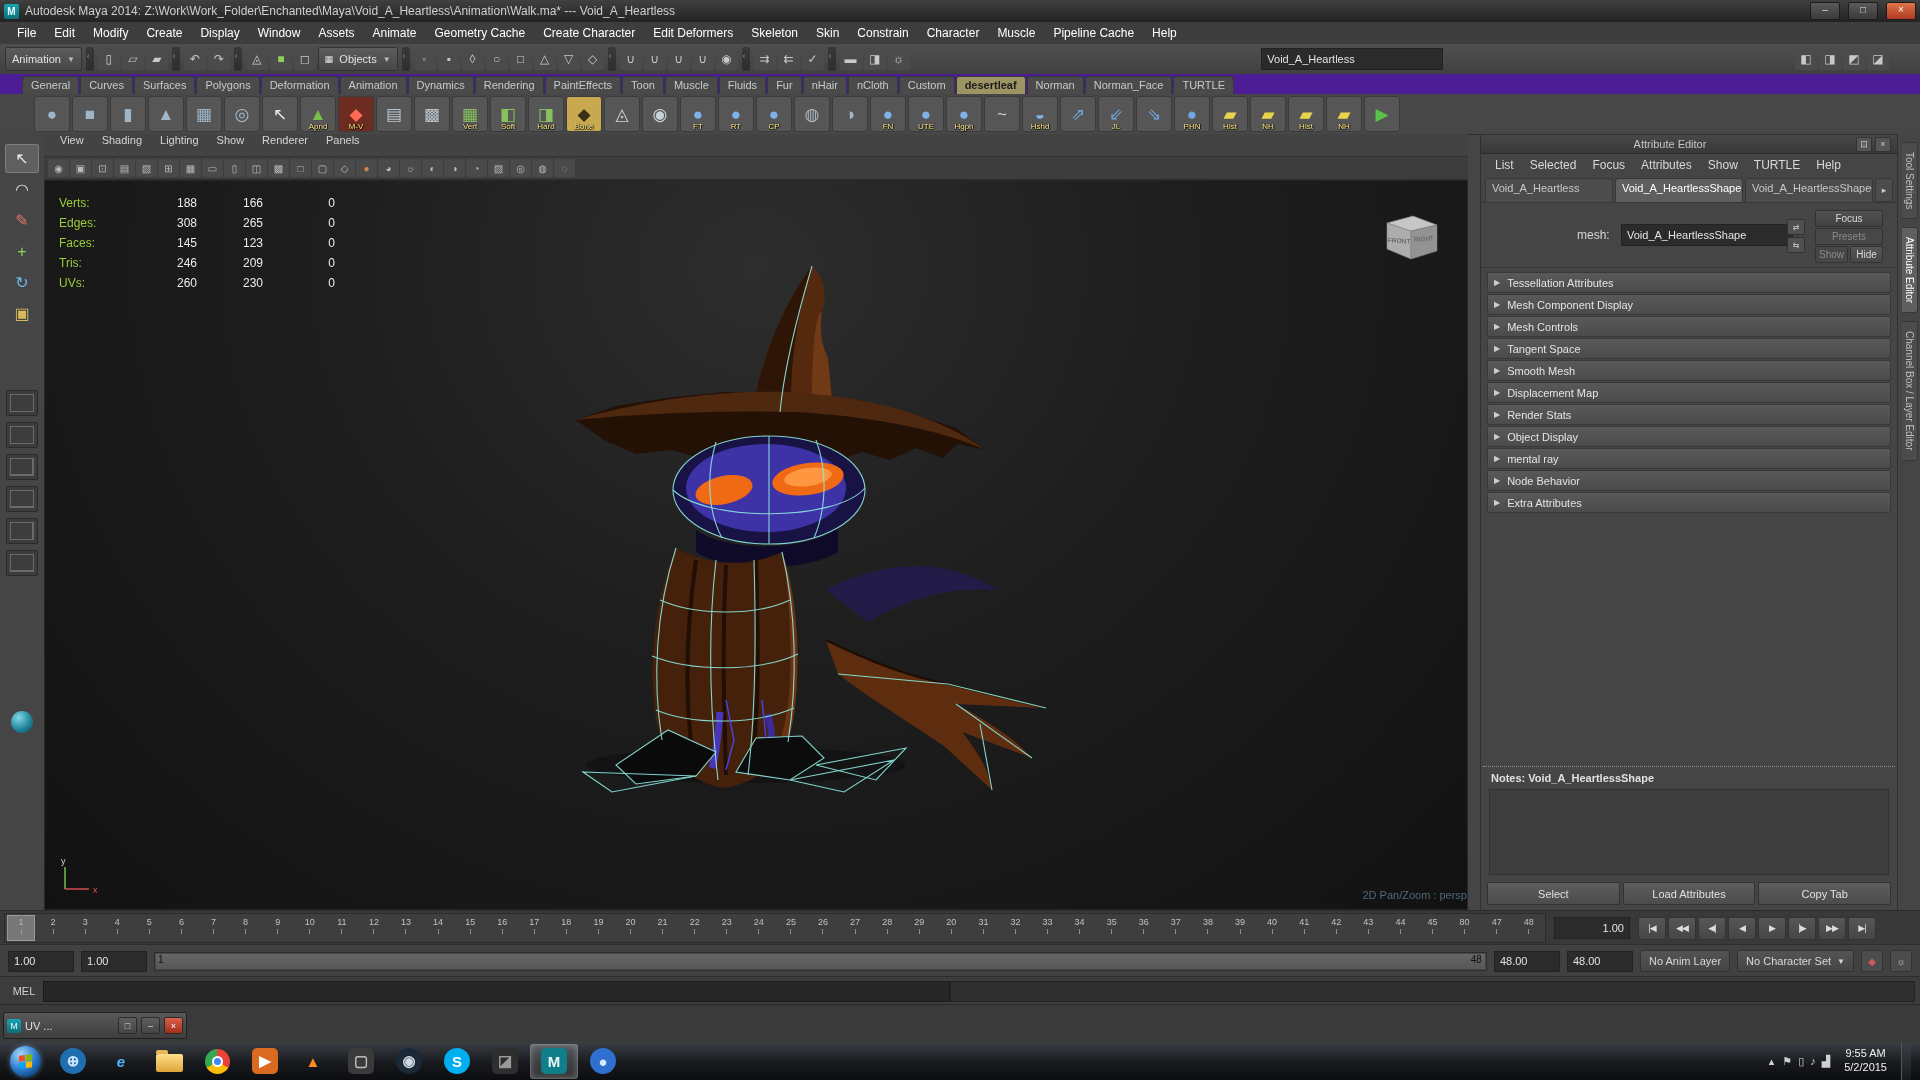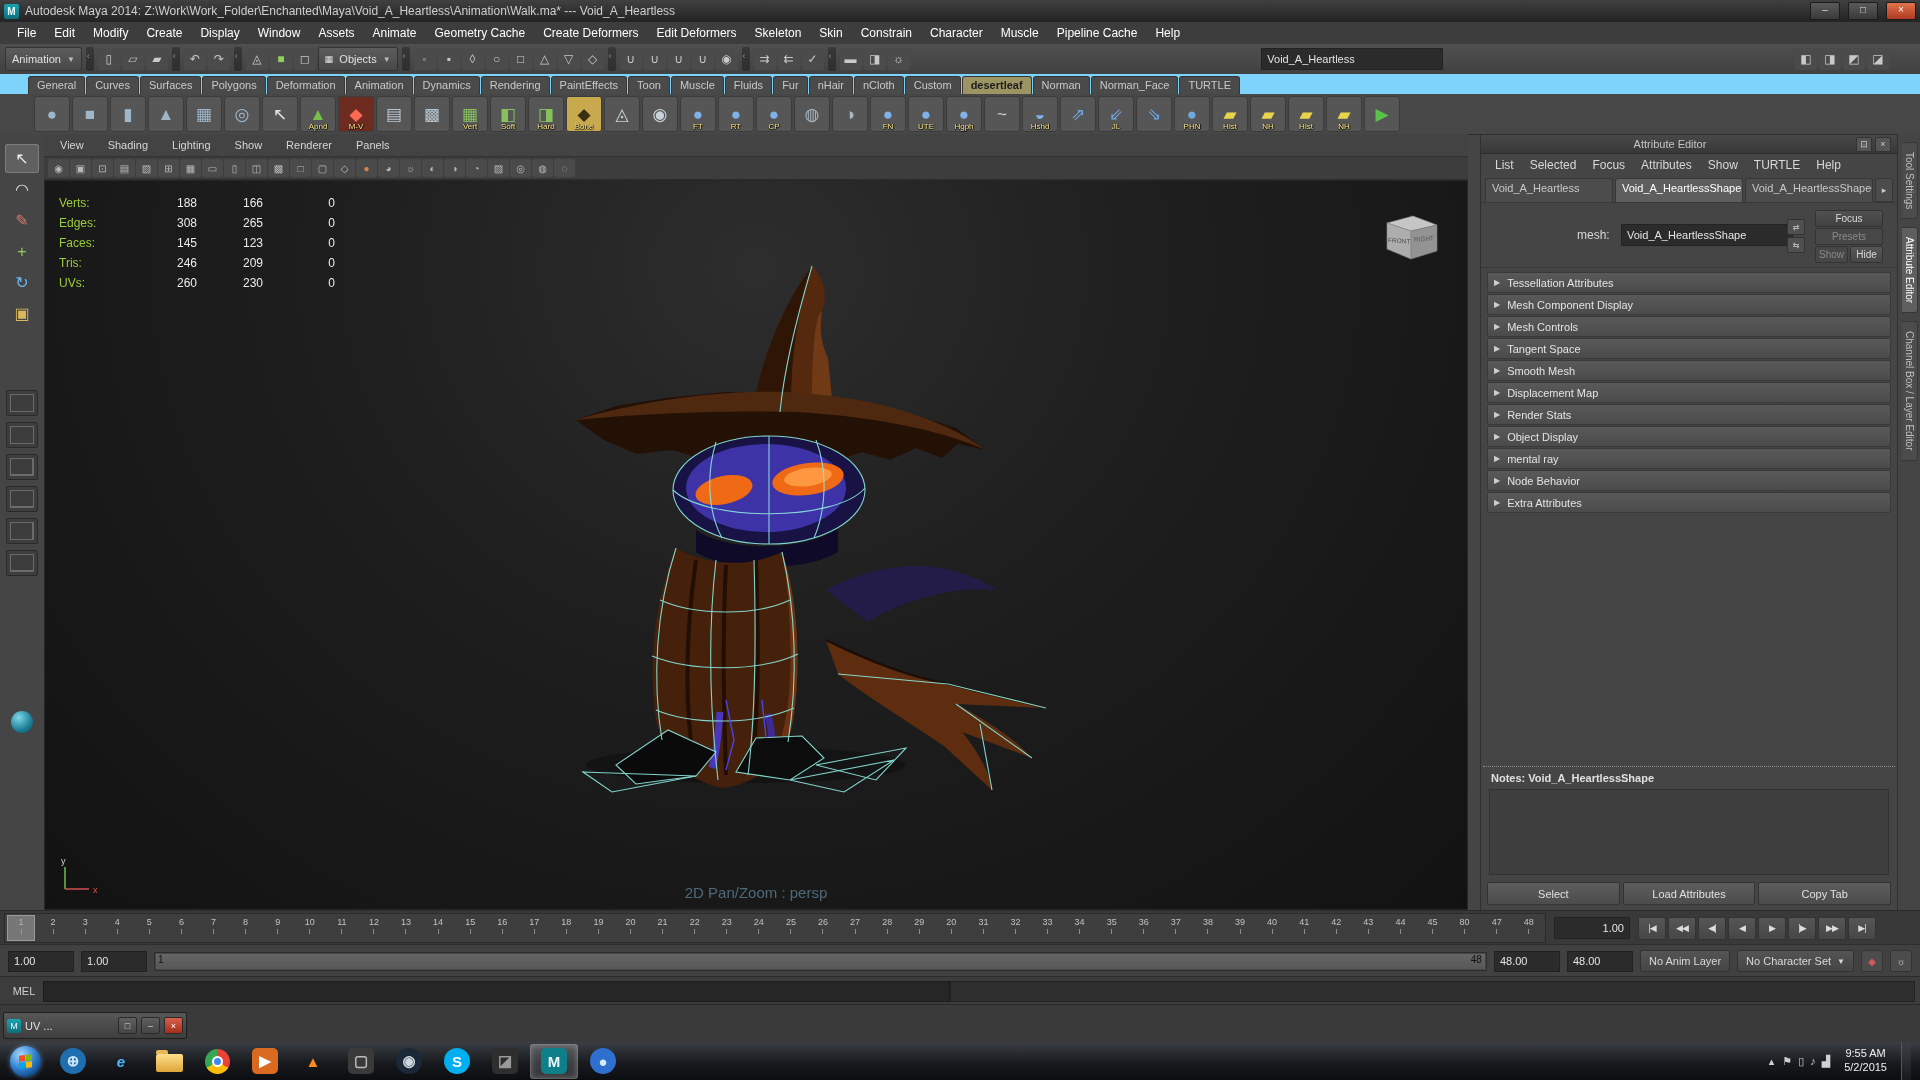--- a/index.html
+++ b/index.html
@@ -24,21 +24,21 @@
   #statusline{left:0;right:0;top:44px;height:30px;background:linear-gradient(#4f4f4f,#414141);display:flex;align-items:center;gap:2px;padding:0 5px;border-bottom:1px solid #2d2d2d}
   .sl-combo{height:22px;background:linear-gradient(#5c5c5c,#484848);border:1px solid #333;border-radius:2px;display:flex;align-items:center;gap:6px;padding:0 6px;font-size:11px;color:#e0e0e0}
   .sl-combo .arr{font-size:8px;color:#bbb}
   .sl-icon{width:22px;height:22px;border-radius:2px;background:#4b4b4b;display:flex;align-items:center;justify-content:center;font-size:12px;color:#c9c9c9}
   .sl-sep{width:8px;height:24px;margin:0 2px;background:linear-gradient(#383838,#2e2e2e);border-radius:2px;position:relative}
   .sl-sep::after{content:'‹';position:absolute;left:1px;top:4px;font-size:9px;color:#8f8f8f}
   #sl-field{width:170px;height:20px;background:#2b2b2b;border:1px solid #222;color:#e3e3e3;font-size:11px;padding:0 5px;font-family:"Liberation Sans",sans-serif}
   .sl-spacer{flex:1}
 
   
-  #shelf-tab-row{left:0;right:0;top:74px;height:20px;background:#7dd3fc;display:flex;align-items:flex-end;gap:1px;padding-left:28px}
+  #shelf-tab-row{left:0;right:0;top:74px;height:20px;background:#4c1d95;display:flex;align-items:flex-end;gap:1px;padding-left:22px}
   .stab{padding:2px 8px 3px;font-size:11px;background:#4a4a4a;color:#c9c9c9;border:1px solid #363636;border-bottom:none;border-radius:3px 3px 0 0;white-space:nowrap}
   .stab.active{background:#9d9464;color:#1c1c1c;font-weight:bold}
 
   
   #shelf{left:0;right:0;top:94px;height:40px;background:#474747;display:flex;align-items:center;gap:2px;padding-left:34px;border-bottom:1px solid #2d2d2d}
   #shelf-left{left:4px;top:96px;width:24px;height:36px;display:flex;flex-direction:column;gap:3px}
   .shelf-mini{width:20px;height:15px;background:#525252;border:1px solid #333;border-radius:2px;font-size:8px;color:#bbb}
   .shelf-item{width:34px;height:34px;position:relative;background:#565656;border-radius:3px;flex:0 0 auto;display:flex;align-items:center;justify-content:center;border:1px solid #3c3c3c}
   .shelf-glyph{font-size:17px;line-height:1}
   .shelf-label{position:absolute;bottom:0;left:0;right:0;font-size:8px;text-align:center;color:#ffe98a;text-shadow:0 1px 1px #000,1px 0 1px #000}
@@ -52,35 +52,35 @@
   .layout-btn::before{content:'';position:absolute;inset:3px;border:1px solid #6a6a6a}
   .layout-btn:nth-child(2)::before{border-right:none;box-shadow:inset -11px 0 0 -10px #6a6a6a}
   .layout-btn:nth-child(3)::before{box-shadow:inset 0 -9px 0 -8px #6a6a6a,inset -11px 0 0 -10px #6a6a6a}
   .layout-btn:nth-child(4)::before{box-shadow:inset 0 -9px 0 -8px #6a6a6a}
   .layout-btn:nth-child(5)::before{box-shadow:inset -15px 0 0 -14px #6a6a6a}
   .layout-btn:nth-child(6)::before{box-shadow:inset 0 -11px 0 -10px #6a6a6a}
   #persp-ball{width:22px;height:22px;border-radius:50%;background:radial-gradient(circle at 35% 30%,#7fd8e8,#1d7f95 60%,#0c4a58);margin-top:132px}
 
   
   #viewport{left:44px;top:134px;width:1424px;height:776px;display:flex;flex-direction:column;background:#3f3f3f}
-  #vp-menubar{height:22px;background:#434343;display:flex;align-items:center;gap:8px;padding-left:8px;border-bottom:1px solid #323232}
+  #vp-menubar{height:22px;background:#434343;display:flex;gap:2px;padding-left:8px;border-bottom:1px solid #323232}
   .vp-mi{padding:0 8px;font-size:11px;color:#d5d5d5}
   #vp-toolbar{height:22px;background:#3d3d3d;display:flex;align-items:center;gap:1px;padding:0 4px;border-bottom:1px solid #2c2c2c}
   .vp-icon{width:21px;height:18px;background:#4a4a4a;border-radius:2px;display:flex;align-items:center;justify-content:center;font-size:10px;color:#b9b9b9}
   #vp-canvas{position:relative;flex:1;overflow:hidden;border:1px solid #272727;background:radial-gradient(ellipse at 50% 12%,#2d2d2d 0%,#1e1e1e 42%,#121212 100%)}
 
   #hud{position:absolute;left:14px;top:12px}
   .hud-row{display:flex;height:20px;font-size:12px;align-items:center}
   .hud-label{width:80px;color:#9ccd3a}
   .hud-val{width:58px;text-align:right;color:#ececec}
   .hud-val.c2{width:66px}
   .hud-val.c3{width:72px}
 
   #viewcube{position:absolute;right:22px;top:32px;width:72px;height:60px}
-  #vp-status{position:absolute;bottom:8px;left:0;right:0;text-align:center;color:#4d6a7a;font-size:15px}
+  #vp-status{position:absolute;bottom:8px;left:0;right:0;text-align:right;color:#4d6a7a;font-size:11px}
   #axis-gizmo{position:absolute;left:10px;bottom:12px;width:46px;height:42px}
 
   
   #ae{left:1480px;top:134px;width:416px;height:776px;background:#454545;border:1px solid #303030;display:flex;flex-direction:column}
   #ae-header{height:18px;background:linear-gradient(#484848,#383838);display:flex;align-items:center;padding:0 6px;border-bottom:1px solid #2e2e2e}
   #ae-title{flex:1;text-align:center;font-size:11px;color:#c6c6c6}
   .ae-hbtn{width:14px;height:13px;margin-left:3px;background:#555;border:1px solid #333;border-radius:2px;font-size:9px;color:#ccc;display:flex;align-items:center;justify-content:center}
   #ae-menus{height:21px;display:flex;align-items:center;gap:0;padding:0 6px}
   .ae-mi{padding:0 8px;font-size:12px;color:#d8d8d8}
   #ae-tabs{height:24px;display:flex;gap:2px;padding:3px 4px 0;border-bottom:1px solid #383838}
@@ -179,21 +179,21 @@
   <div id="menubar" class="abs">
       <div class="mi">File</div>
       <div class="mi">Edit</div>
       <div class="mi">Modify</div>
       <div class="mi">Create</div>
       <div class="mi">Display</div>
       <div class="mi">Window</div>
       <div class="mi">Assets</div>
       <div class="mi">Animate</div>
       <div class="mi">Geometry Cache</div>
-      <div class="mi">Create Deformers</div>
+      <div class="mi">Create Character</div>
       <div class="mi">Edit Deformers</div>
       <div class="mi">Skeleton</div>
       <div class="mi">Skin</div>
       <div class="mi">Constrain</div>
       <div class="mi">Character</div>
       <div class="mi">Muscle</div>
       <div class="mi">Pipeline Cache</div>
       <div class="mi">Help</div>
     </div>
 

